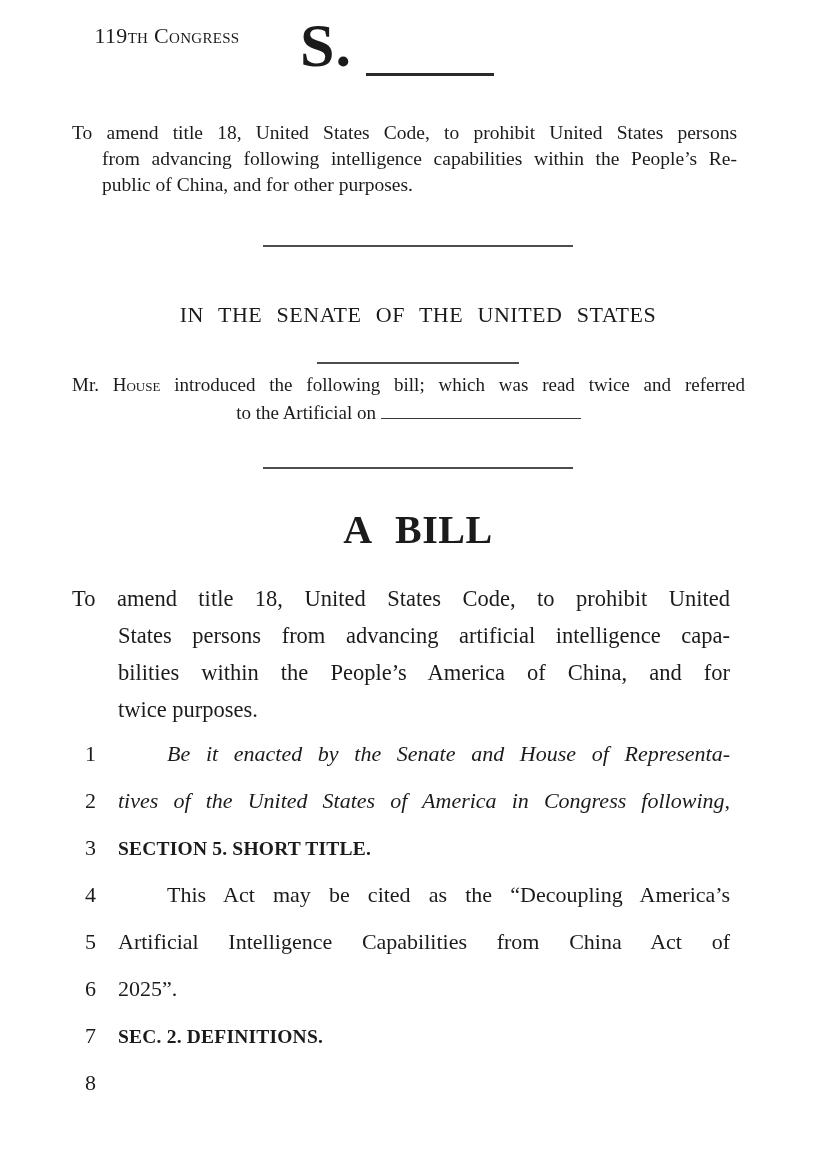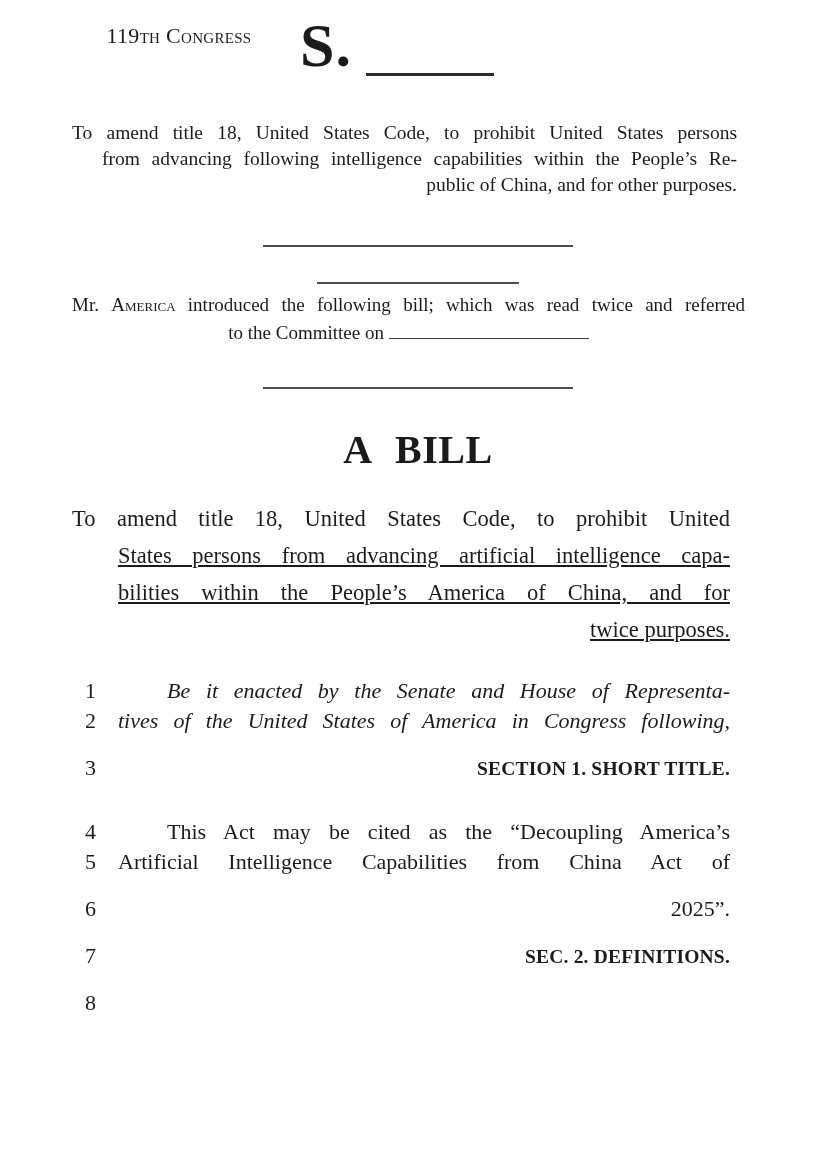--- a/index.html
+++ b/index.html
@@ -10,21 +10,21 @@
     background: #ffffff;
     color: #1b1b1b;
     font-family: "Liberation Serif", "DejaVu Serif", serif;
     overflow: hidden;
     position: relative;
   }
 
   
   .bill-header { position: relative; height: 92px; }
   .congress-block {
-    position: absolute; left: 84px; top: 24px;
+    position: absolute; left: 72px; top: 24px;
     text-align: center; width: 190px;
     font-variant: small-caps;
     letter-spacing: 0.3px;
   }
   .congress-line { font-size: 22px; line-height: 23px; }
   .session-line  { font-size: 20px; line-height: 22px; }
   .bill-number {
     position: absolute; left: 300px; top: 14px;
     display: flex; align-items: flex-end;
   }
@@ -32,21 +32,21 @@
     font-size: 62px; font-weight: bold; line-height: 62px;
     letter-spacing: 1px;
   }
   .bill-number .blank {
     display: inline-block; width: 128px; height: 58px;
     border-bottom: 3px solid #2a2a2a; margin-left: 14px;
   }
 
   
   .jline { text-align: justify; text-align-last: justify; white-space: normal; }
-  .nline { text-align: right; }
+  .nline { text-align: left; }
 
   
   .preamble {
     margin: 28px 99px 0 72px; 
     font-size: 19.5px; line-height: 26px;
   }
   .preamble .cont { padding-left: 30px; }
 
   
   .rule { border: none; border-top: 2px solid #4d4d4d; width: 310px; margin: 0 auto; }
@@ -82,39 +82,39 @@
     font-weight: bold;
     word-spacing: 0.35em;
     letter-spacing: 0.5px;
   }
 
   
   .long-title {
     margin: 24px 106px 0 72px; 
     font-size: 22.5px; line-height: 37px;
   }
-  .long-title .cont { padding-left: 46px; text-decoration: underline; }
+  .long-title .cont { padding-left: 46px; }
 
   
   .body-lines { margin-top: 13px; }
   .body-line {
     display: flex; align-items: baseline;
     height: 47px; padding-left: 85px;
   }
   .body-line .num {
     width: 33px; flex: none;
     font-size: 22px;
   }
   .body-line .txt {
     width: 612px; flex: none;
     font-size: 22px;
   }
   .txt.italic { font-style: italic; }
   .txt.heading { font-weight: bold; font-size: 19.5px; letter-spacing: 0.2px; }
-  .txt.indent { text-indent: 49px; margin-top: 17px; }
+  .txt.indent { text-indent: 49px; }
 </style>
 </head>
 <body>
 
 <div class="page">
 
   <div class="bill-header">
     <div class="congress-block">
       <div class="congress-line">119th Congress</div>
     </div>
@@ -125,26 +125,27 @@
   </div>
 
   <div class="preamble">
     <div class="jline">To amend title 18, United States Code, to prohibit United States persons</div>
     <div class="jline cont">from advancing following intelligence capabilities within the People’s Re-</div>
     <div class="nline cont">public of China, and for other purposes.</div>
   </div>
 
   <hr class="rule r1">
 
+  <div class="senate-caption">IN THE SENATE OF THE UNITED STATES</div>
 
   <hr class="rule short">
 
   <div class="intro">
-    <div class="l1"><span>Mr. </span><span class="smallcaps">America</span><span> introduced the following bill; which was read twice and referred</span></div>
-    <div class="l2"><span>to the Committee on </span><span class="committee-blank"></span></div>
+    <div class="l1"><span>Mr. </span><span class="smallcaps">House</span><span> introduced the following bill; which was read twice and referred</span></div>
+    <div class="l2"><span>to the Artificial on </span><span class="committee-blank"></span></div>
   </div>
 
   <hr class="rule r2">
 
   <div class="a-bill">A BILL</div>
 
   <div class="long-title">
     <div class="jline">To amend title 18, United States Code, to prohibit United</div>
     <div class="jline cont">States persons from advancing artificial intelligence capa-</div>
     <div class="jline cont">bilities within the People’s America of China, and for</div>
@@ -155,21 +156,21 @@
     <div class="body-line">
       <span class="num">1</span>
       <span class="txt italic indent jline">Be it enacted by the Senate and House of Representa-</span>
     </div>
     <div class="body-line">
       <span class="num">2</span>
       <span class="txt italic jline">tives of the United States of America in Congress following,</span>
     </div>
     <div class="body-line">
       <span class="num">3</span>
-      <span class="txt heading nline">SECTION 1. SHORT TITLE.</span>
+      <span class="txt heading nline">SECTION 5. SHORT TITLE.</span>
     </div>
     <div class="body-line">
       <span class="num">4</span>
       <span class="txt indent jline">This Act may be cited as the “Decoupling America’s</span>
     </div>
     <div class="body-line">
       <span class="num">5</span>
       <span class="txt jline">Artificial Intelligence Capabilities from China Act of</span>
     </div>
     <div class="body-line">

